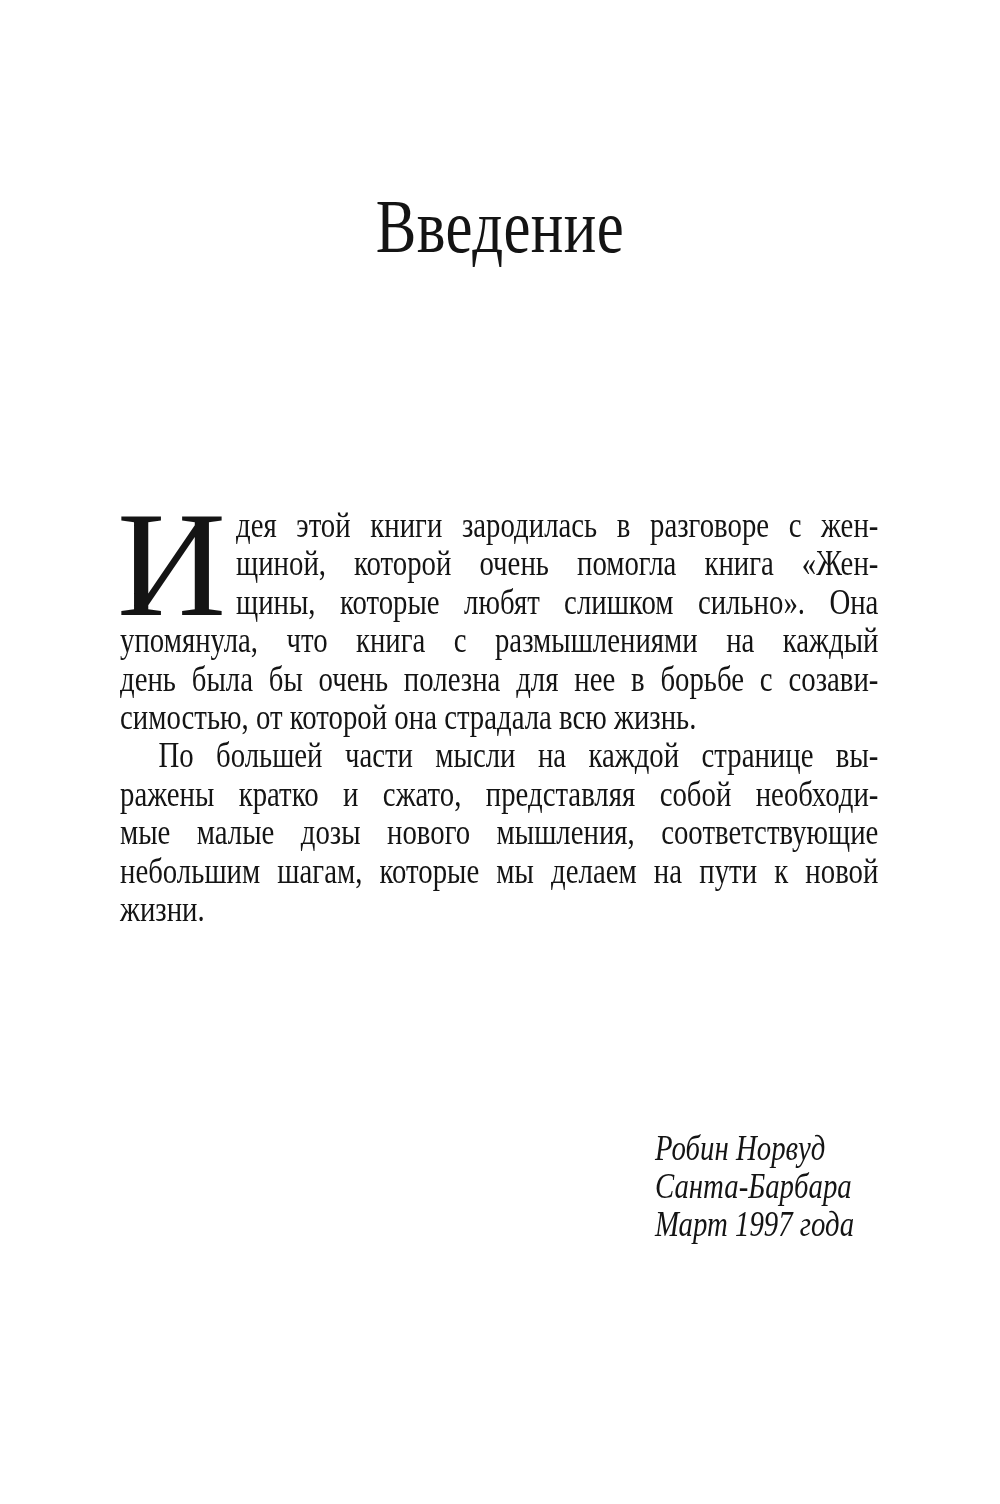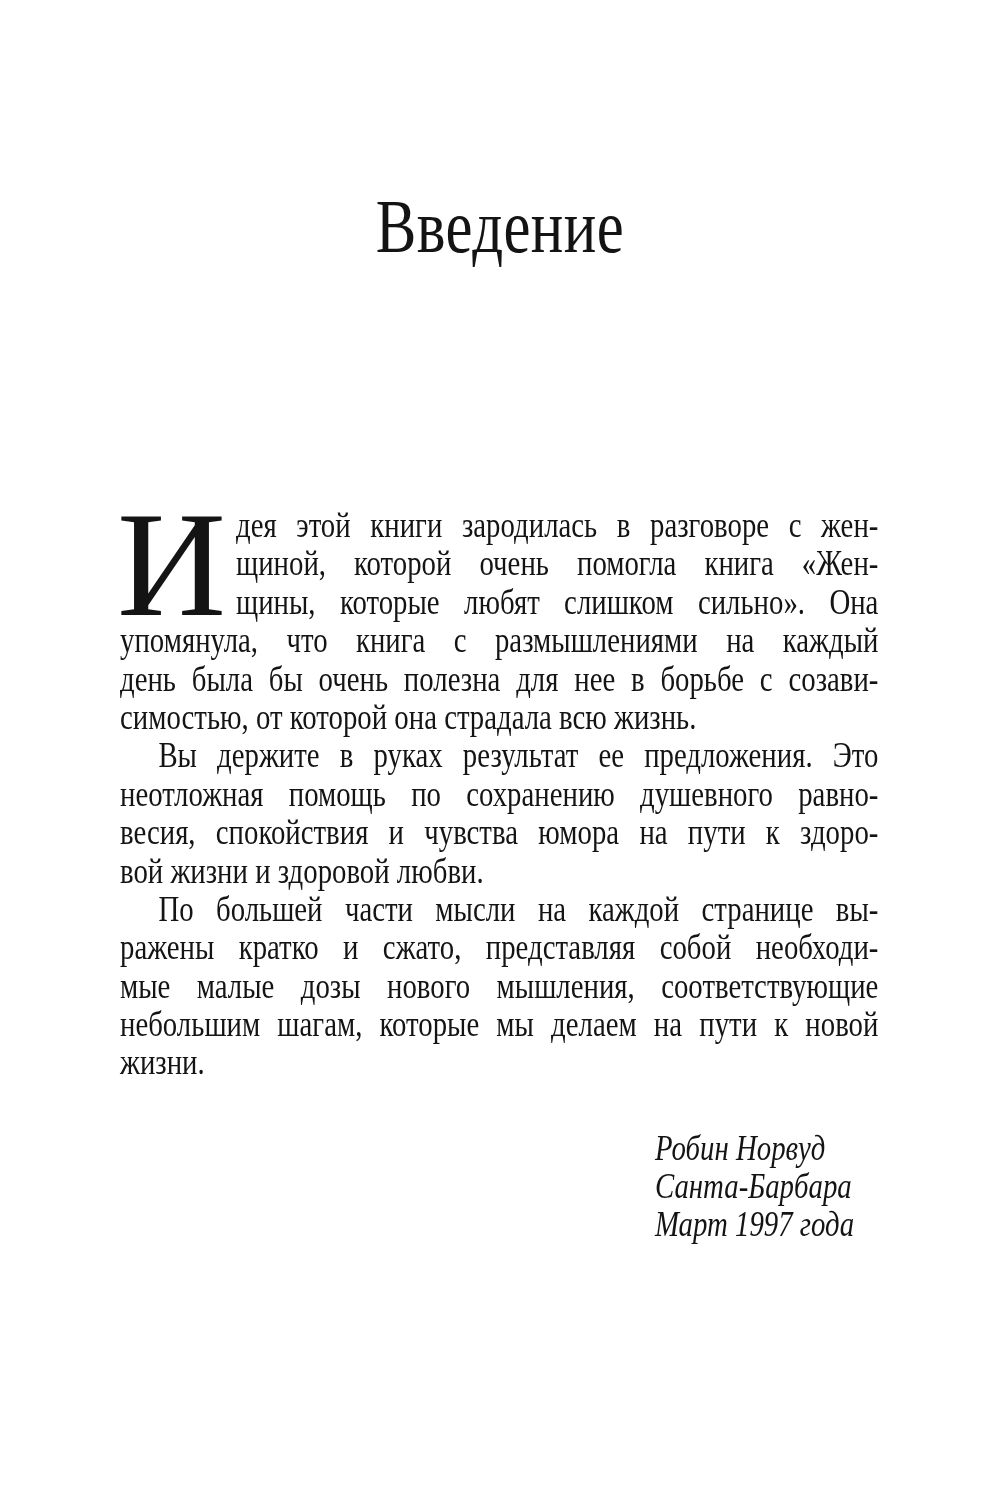--- a/index.html
+++ b/index.html
@@ -92,26 +92,20 @@
     <div class="para">
       <span class="drop-cap">И</span>
       <div class="line dc">дея этой книги зародилась в разговоре с жен-</div>
       <div class="line dc">щиной, которой очень помогла книга «Жен-</div>
       <div class="line dc">щины, которые любят слишком сильно». Она</div>
       <div class="line">упомянула, что книга с размышлениями на каждый</div>
       <div class="line">день была бы очень полезна для нее в борьбе с созави-</div>
       <div class="line end">симостью, от которой она страдала всю жизнь.</div>
     </div>
 
-    <div class="para">
-      <div class="line indent">Вы держите в руках результат ее предложения. Это</div>
-      <div class="line">неотложная помощь по сохранению душевного равно-</div>
-      <div class="line">весия, спокойствия и чувства юмора на пути к здоро-</div>
-      <div class="line end">вой жизни и здоровой любви.</div>
-    </div>
 
     <div class="para">
       <div class="line indent">По большей части мысли на каждой странице вы-</div>
       <div class="line">ражены кратко и сжато, представляя собой необходи-</div>
       <div class="line">мые малые дозы нового мышления, соответствующие</div>
       <div class="line">небольшим шагам, которые мы делаем на пути к новой</div>
       <div class="line end">жизни.</div>
     </div>
 
   </div>

